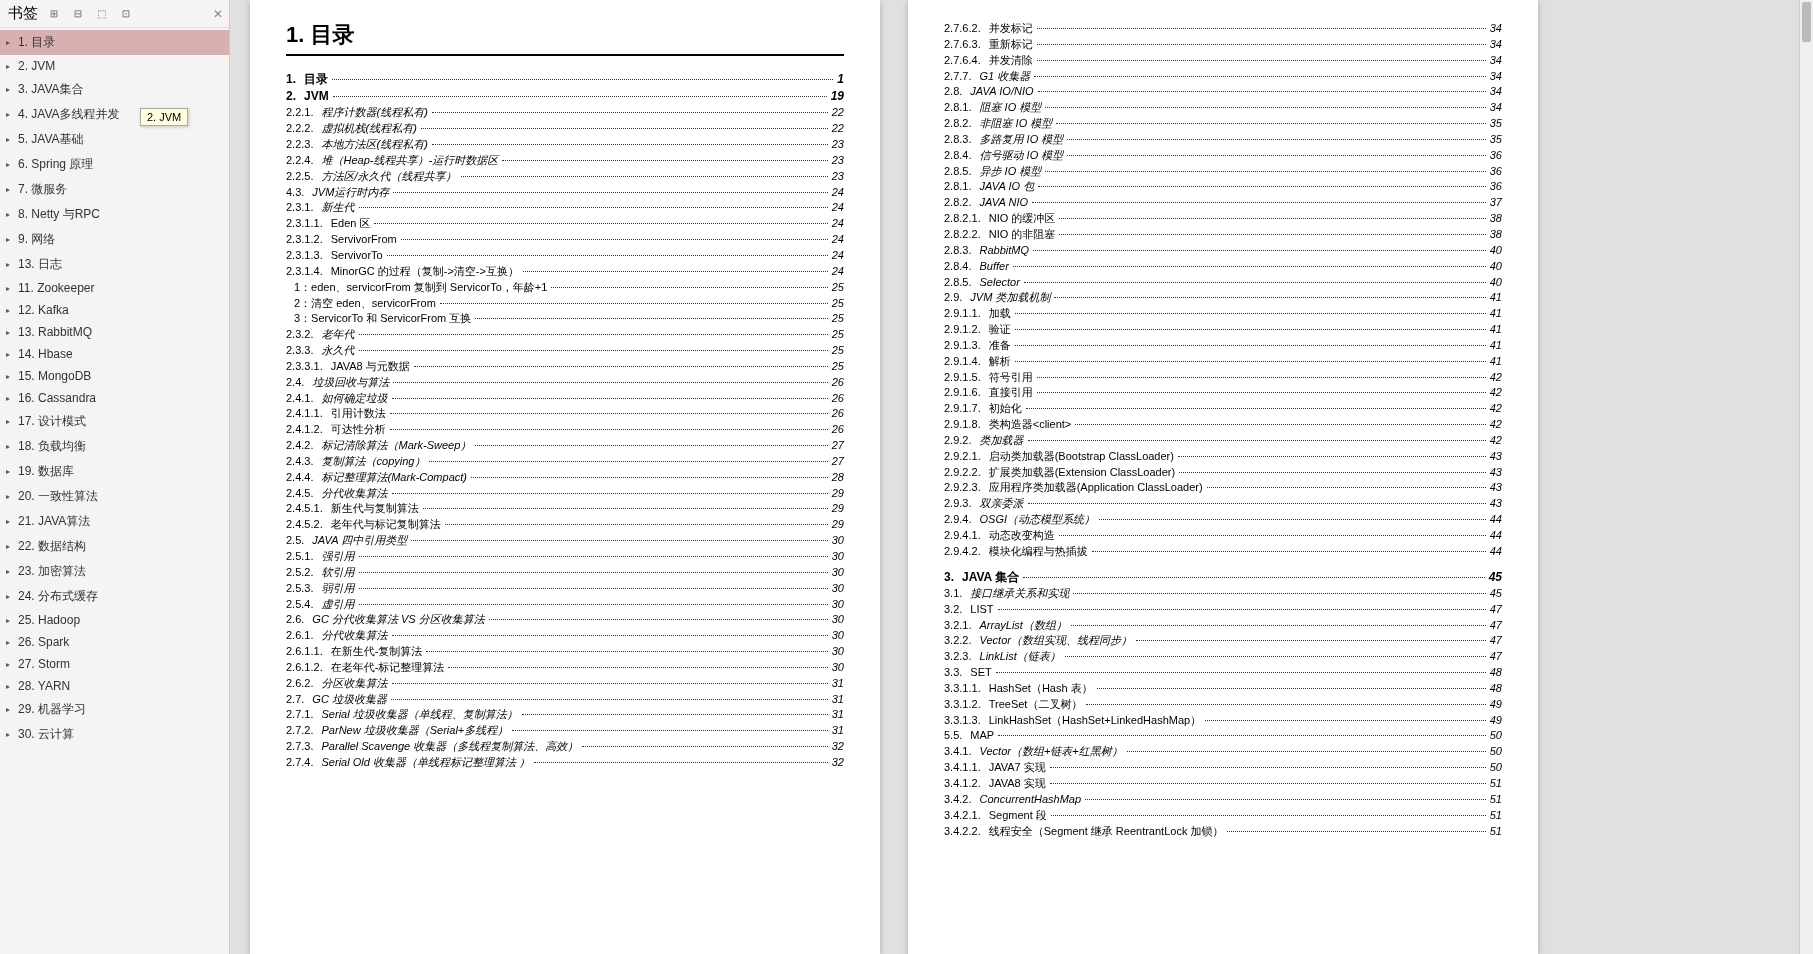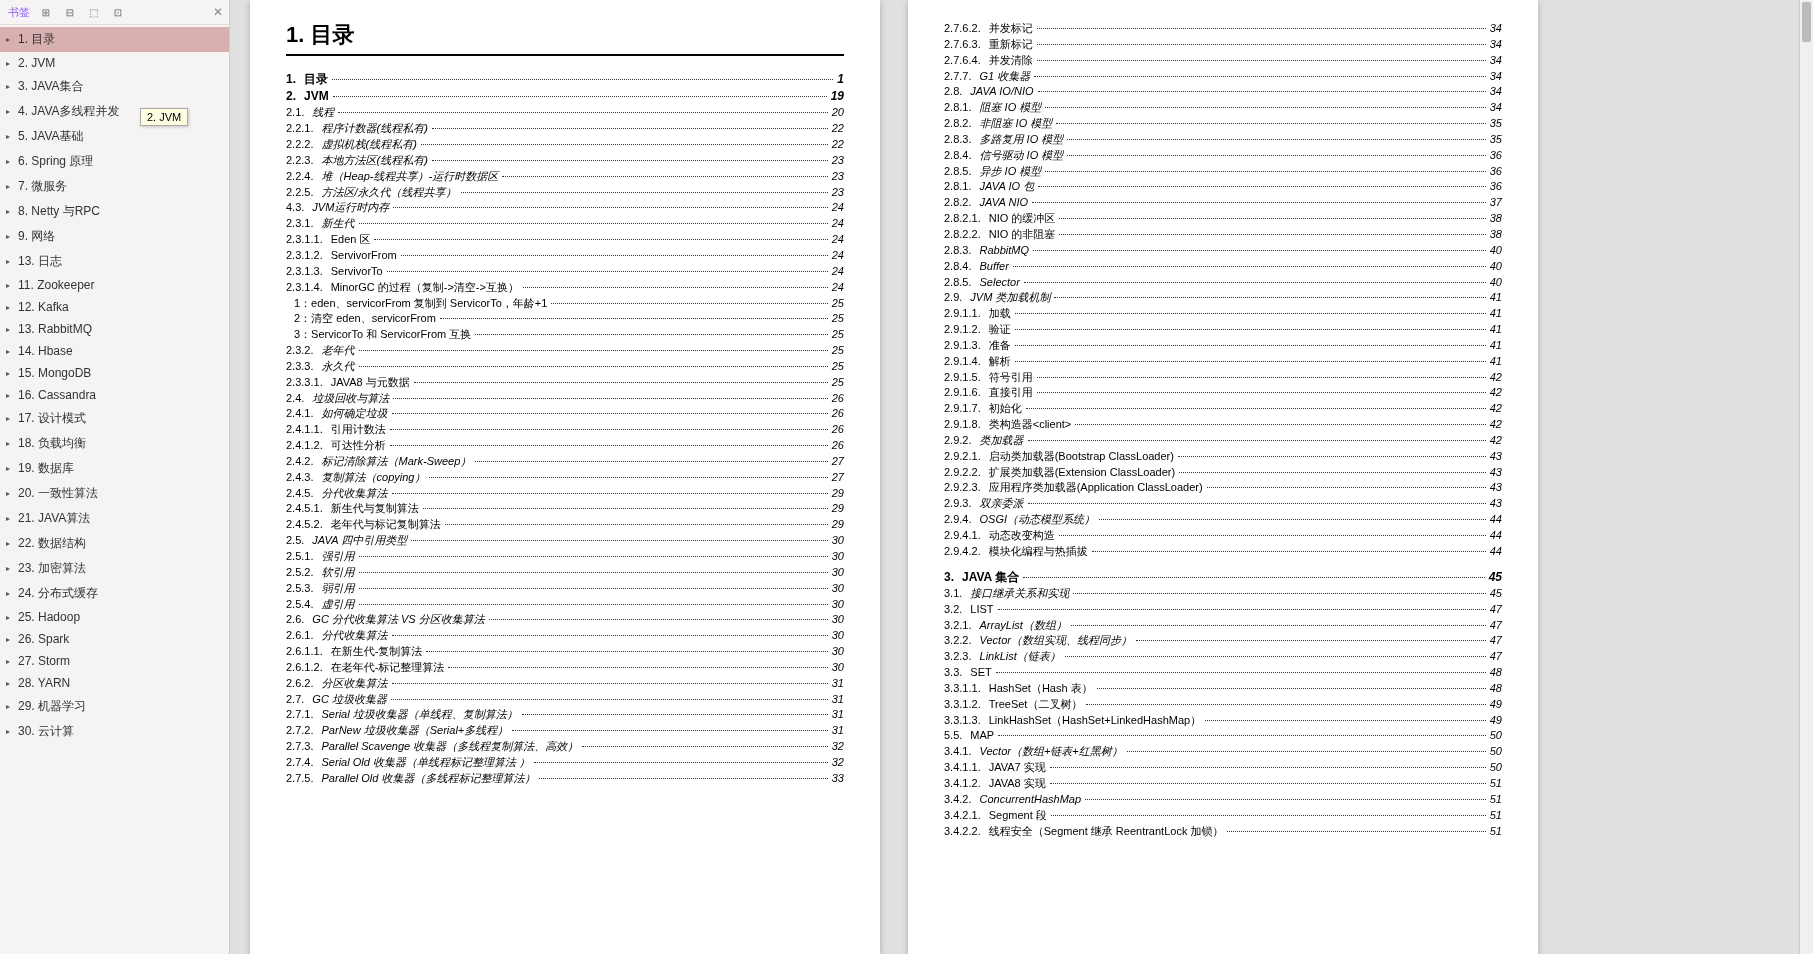--- a/index.html
+++ b/index.html
@@ -1,19 +1,19 @@
 <!DOCTYPE html>
 <html><head>
 <meta charset="utf-8">
 <style>
 *{margin:0;padding:0;box-sizing:border-box;font-family:"Microsoft YaHei",Arial,sans-serif}
 body{background:#e8e8e8;display:flex;height:954px;width:1813px;overflow:hidden}
 .sidebar{width:230px;background:#f5f3f3;border-right:1px solid #ccc;display:flex;flex-direction:column}
 .sb-hdr{display:flex;align-items:center;padding:4px 8px;gap:8px;border-bottom:1px solid #ddd;position:relative}
-.sb-hdr .ttl{font-size:11px;color:#8b5cf6}
+.sb-hdr .ttl{font-size:15px;color:#000000}
 .sb-ico{width:16px;height:16px;display:flex;align-items:center;justify-content:center;cursor:pointer;font-size:10px;color:#666;border:1px solid transparent}
 .sb-close{position:absolute;right:6px;font-size:12px;color:#888;cursor:pointer}
 .sb-list{flex:1;overflow-y:auto;padding:2px 0}
 .sb-item{display:flex;align-items:center;padding:4px 8px 4px 18px;font-size:12px;color:#333;cursor:pointer;position:relative}
 .sb-item::before{content:"▸";position:absolute;left:6px;font-size:8px;color:#555}
 .sb-item.sel{background:#d8b0b0}
 .tooltip{position:absolute;left:140px;top:108px;background:#fffde0;border:1px solid #aaa;padding:2px 6px;font-size:11px;z-index:10;box-shadow:1px 1px 3px rgba(0,0,0,.2)}
 .main{flex:1;background:#e0e0e0;display:flex;gap:28px;padding:0 20px;overflow:hidden}
 .page{background:#fff;width:630px;padding:20px 36px;box-shadow:0 2px 6px rgba(0,0,0,.25);font-size:11px;display:flex;flex-direction:column}
 .pg-title{font-size:22px;font-weight:700;border-bottom:2px solid #000;padding-bottom:4px;margin-bottom:14px}
@@ -88,26 +88,20 @@
           <span class="txt plain">目录</span>
           <span class="dots"></span>
           <span class="pg plain">1</span>
         </div>
         <div class="toc-row toc-l0 toc-sec">
           <span class="num">2.</span>
           <span class="txt plain">JVM</span>
           <span class="dots"></span>
           <span class="pg plain">19</span>
         </div>
-        <div class="toc-row toc-l1">
-          <span class="num">2.1.</span>
-          <span class="txt">线程</span>
-          <span class="dots"></span>
-          <span class="pg">20</span>
-        </div>
         <div class="toc-row toc-l2">
           <span class="num">2.2.1.</span>
           <span class="txt">程序计数器(线程私有)</span>
           <span class="dots"></span>
           <span class="pg">22</span>
         </div>
         <div class="toc-row toc-l2">
           <span class="num">2.2.2.</span>
           <span class="txt">虚拟机栈(线程私有)</span>
           <span class="dots"></span>
@@ -233,20 +227,26 @@
           <span class="dots"></span>
           <span class="pg">27</span>
         </div>
         <div class="toc-row toc-l2">
           <span class="num">2.4.3.</span>
           <span class="txt">复制算法（copying）</span>
           <span class="dots"></span>
           <span class="pg">27</span>
         </div>
         <div class="toc-row toc-l2">
+          <span class="num">2.4.4.</span>
+          <span class="txt">标记整理算法(Mark-Compact)</span>
+          <span class="dots"></span>
+          <span class="pg">28</span>
+        </div>
+        <div class="toc-row toc-l2">
           <span class="num">2.4.5.</span>
           <span class="txt">分代收集算法</span>
           <span class="dots"></span>
           <span class="pg">29</span>
         </div>
         <div class="toc-row toc-l3">
           <span class="num">2.4.5.1.</span>
           <span class="txt plain">新生代与复制算法</span>
           <span class="dots"></span>
           <span class="pg plain">29</span>
@@ -339,26 +339,20 @@
           <span class="num">2.7.3.</span>
           <span class="txt">Parallel Scavenge 收集器（多线程复制算法、高效）</span>
           <span class="dots"></span>
           <span class="pg">32</span>
         </div>
         <div class="toc-row toc-l2">
           <span class="num">2.7.4.</span>
           <span class="txt">Serial Old 收集器（单线程标记整理算法 ）</span>
           <span class="dots"></span>
           <span class="pg">32</span>
-        </div>
-        <div class="toc-row toc-l2">
-          <span class="num">2.7.5.</span>
-          <span class="txt">Parallel Old 收集器（多线程标记整理算法）</span>
-          <span class="dots"></span>
-          <span class="pg">33</span>
         </div>
       </div>
   </div>
   <div class="page">
     <div id="toc2">
         <div class="toc-row toc-l3">
           <span class="num">2.7.6.2.</span>
           <span class="txt plain">并发标记</span>
           <span class="dots"></span>
           <span class="pg plain">34</span>

